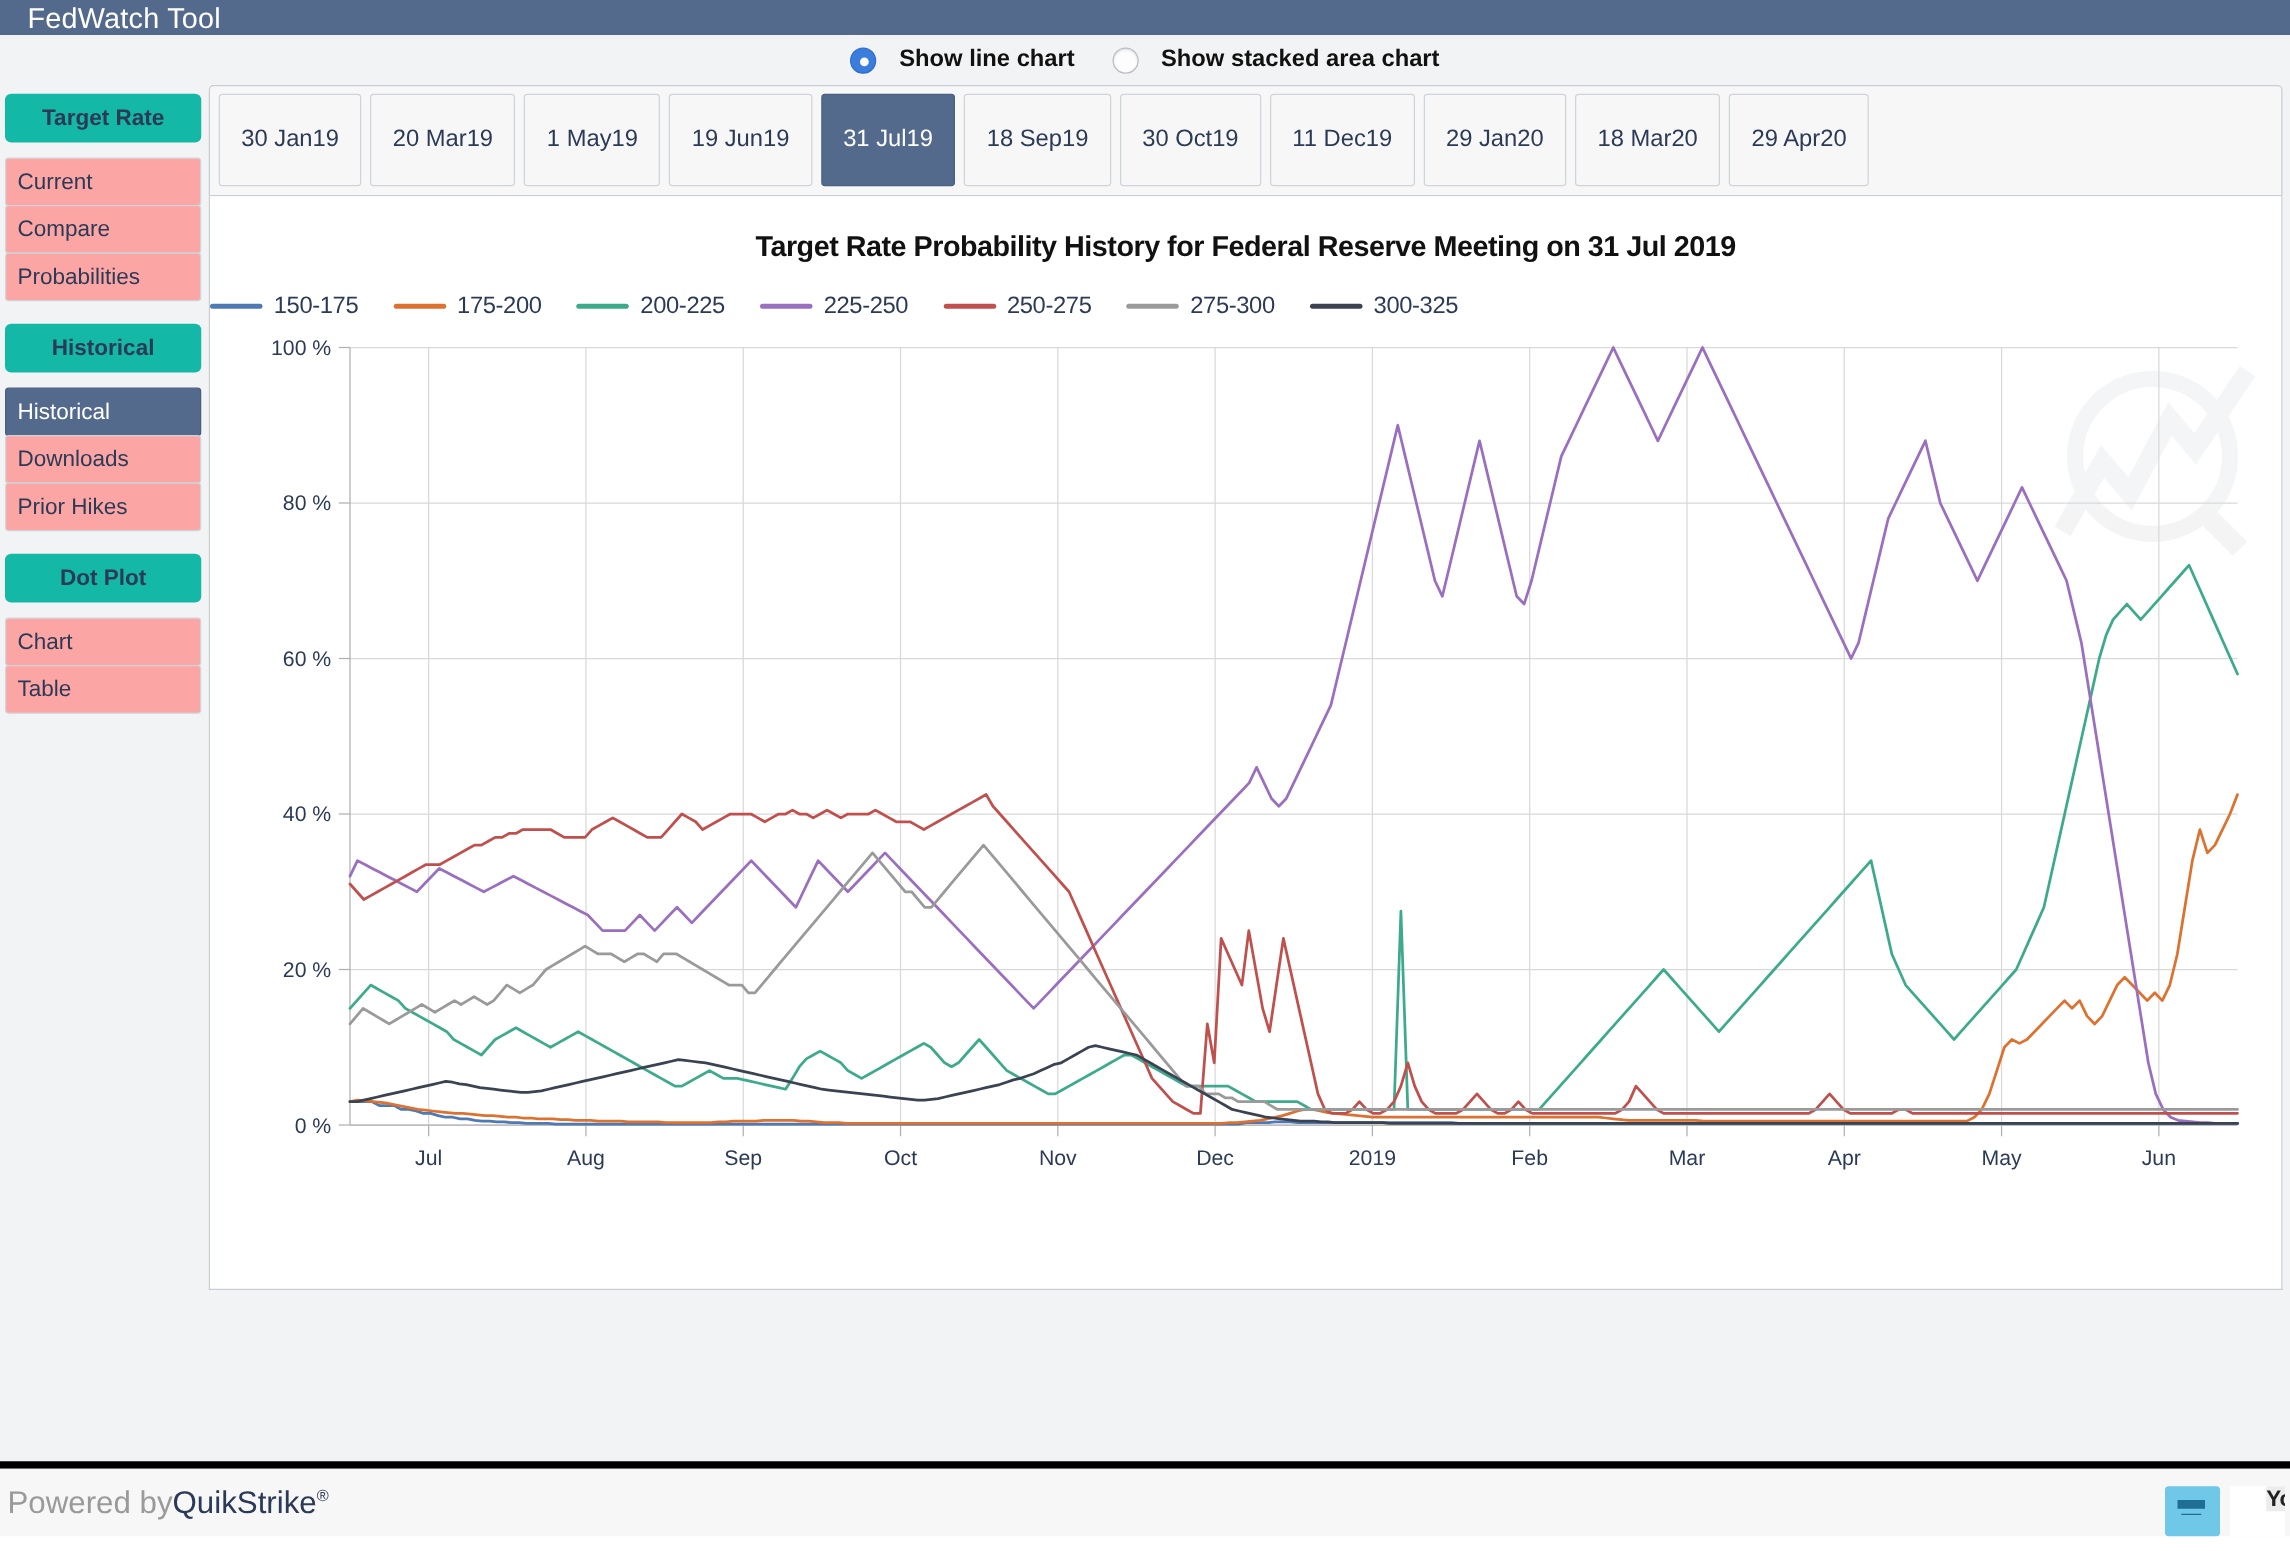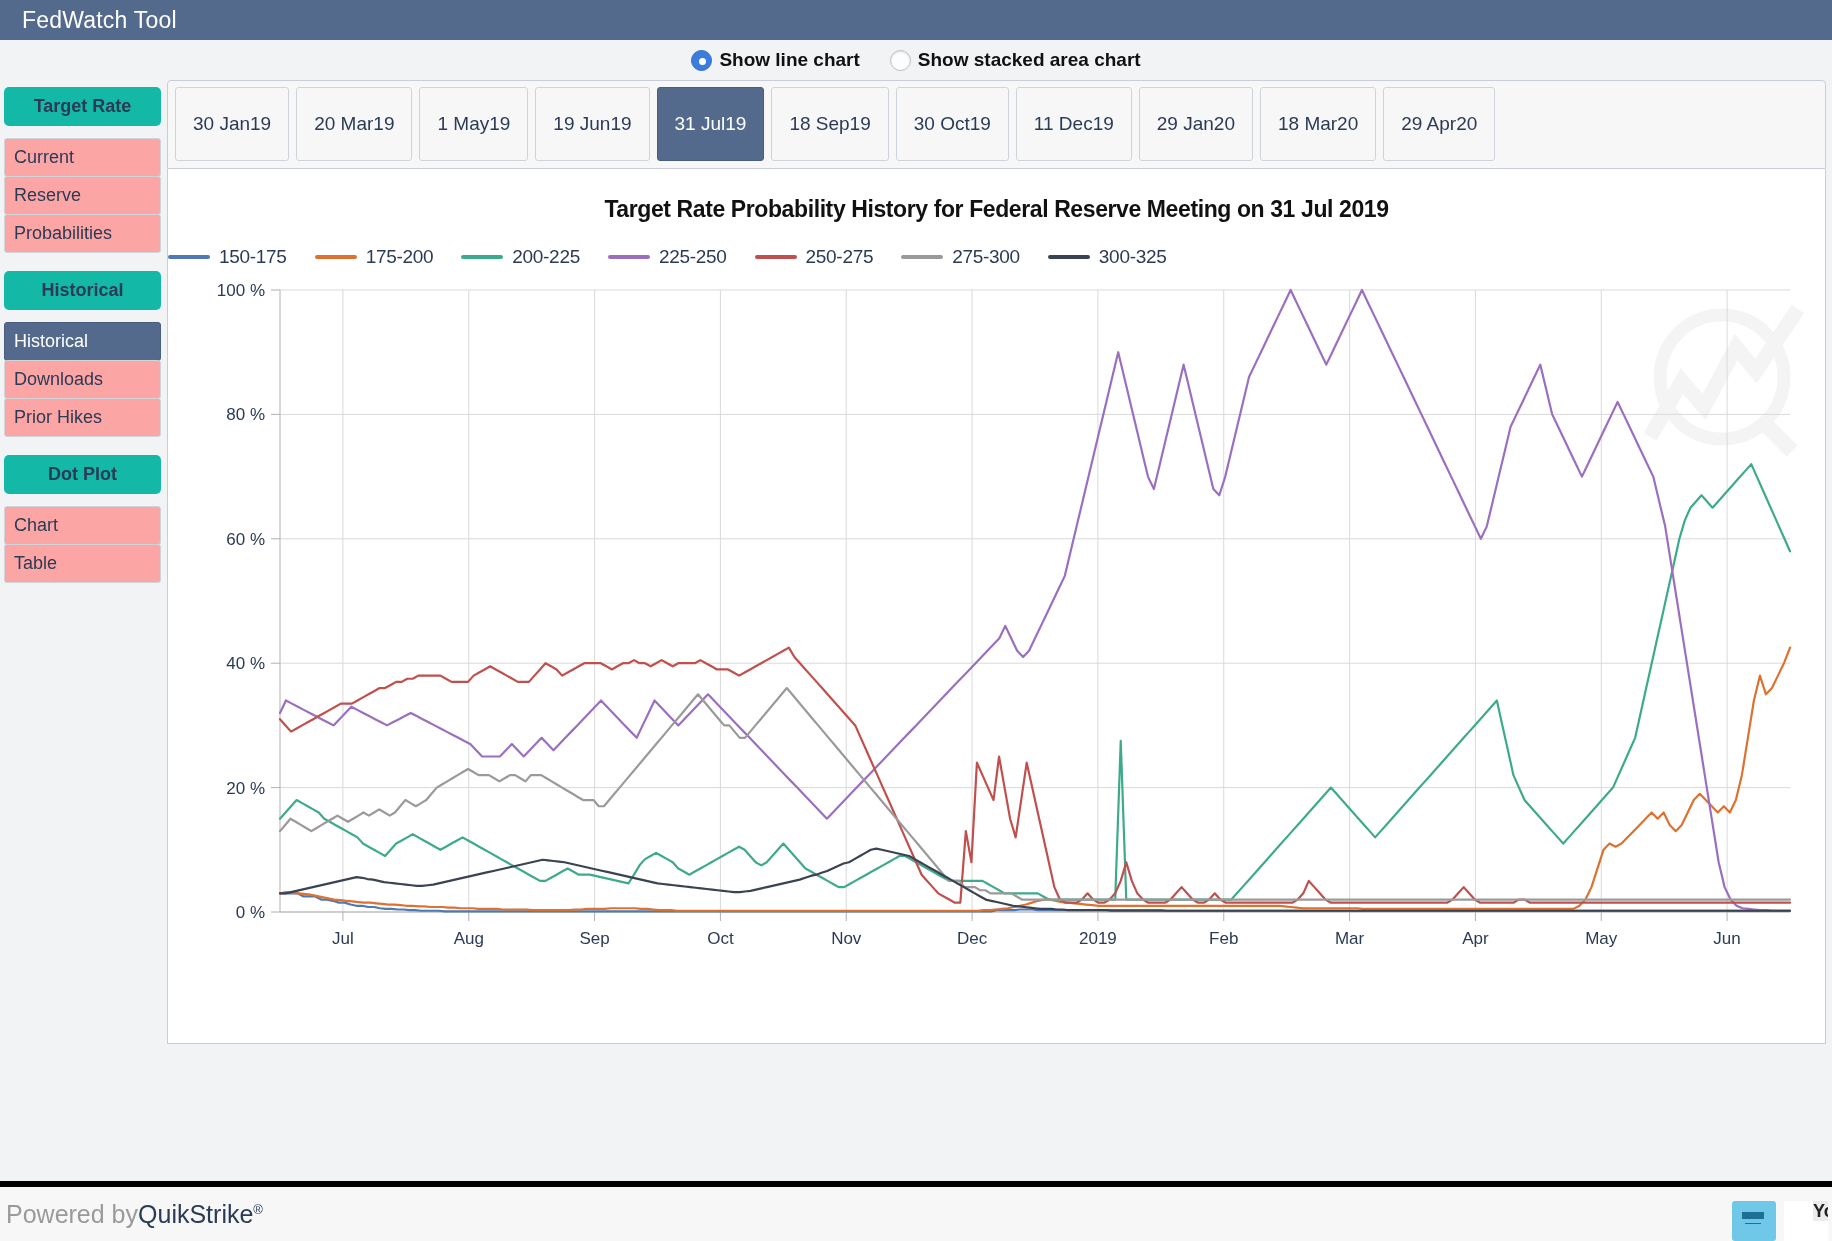--- a/index.html
+++ b/index.html
@@ -6,30 +6,30 @@
   html, body { margin:0; padding:0; }
   body {
     width:1832px; height:1241px;
     font-family:"Liberation Sans", sans-serif;
     background:#ffffff;
     color:#2b3a55;
     overflow:hidden;
   }
   
   .titlebar {
-    height:40px; background:#546a8c; color:#fff;
+    height:28px; background:#546a8c; color:#fff;
     display:flex; align-items:center; padding-left:22px;
     font-size:23px; letter-spacing:.2px;text-align:right;
   }
   
   .chartmode {
     height:40px; background:#f2f3f4;
     display:flex; align-items:center; justify-content:center; gap:30px;
   }
-  .radio-opt { display:flex; align-items:center; gap:7px; cursor:pointer; }
+  .radio-opt { display:flex; align-items:center; gap:18px; cursor:pointer; }
   .radio-dot {
     width:21px; height:21px; border-radius:50%;
     border:1px solid #b9bdc4; background:#fdfdfd; position:relative;
     box-shadow:inset 0 1px 2px rgba(0,0,0,.12);
   }
   .radio-dot.on { background:#3a7ddc; border-color:#2f6ec9; box-shadow:none; }
   .radio-dot.on:after {
     content:""; position:absolute; left:7px; top:7px;
     width:7px; height:7px; border-radius:50%; background:#fff;
   }
@@ -124,21 +124,21 @@
     <span class="radio-dot"></span>
     <span class="radio-label">Show stacked area chart</span>
   </label>
 </div>
 
 <div class="wrap">
 
   <div class="sidebar">
     <div class="side-head">Target Rate</div>
     <div class="side-item">Current</div>
-    <div class="side-item">Reserve</div>
+    <div class="side-item">Compare</div>
     <div class="side-item">Probabilities</div>
 
     <div class="side-gap"></div>
 
     <div class="side-head">Historical</div>
     <div class="side-item sel">Historical</div>
     <div class="side-item">Downloads</div>
     <div class="side-item">Prior Hikes</div>
 
     <div class="side-gap"></div>

